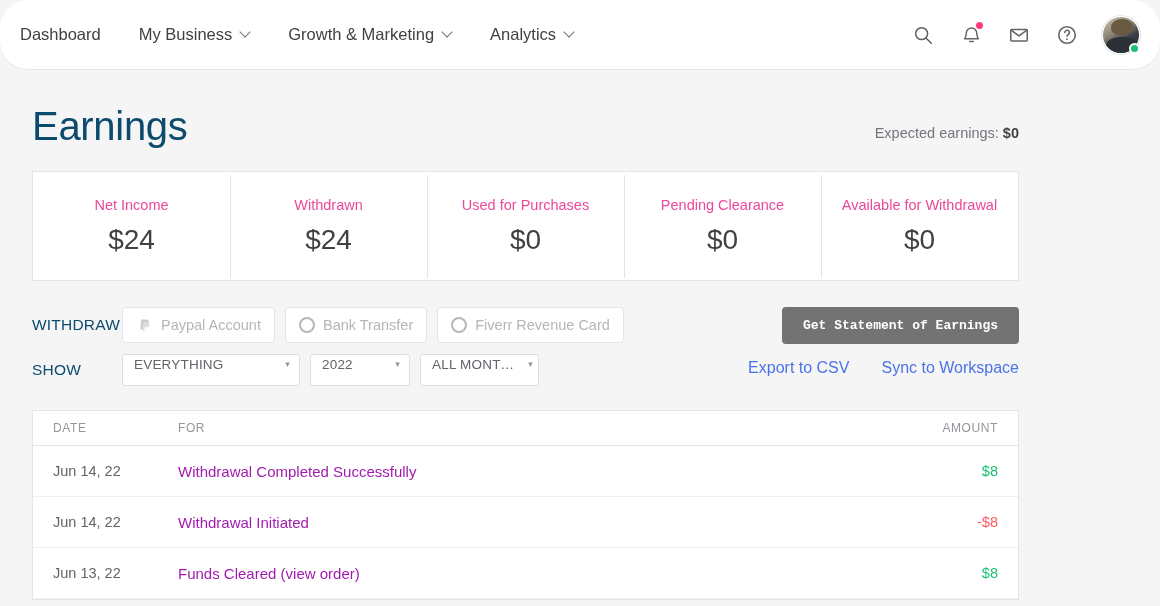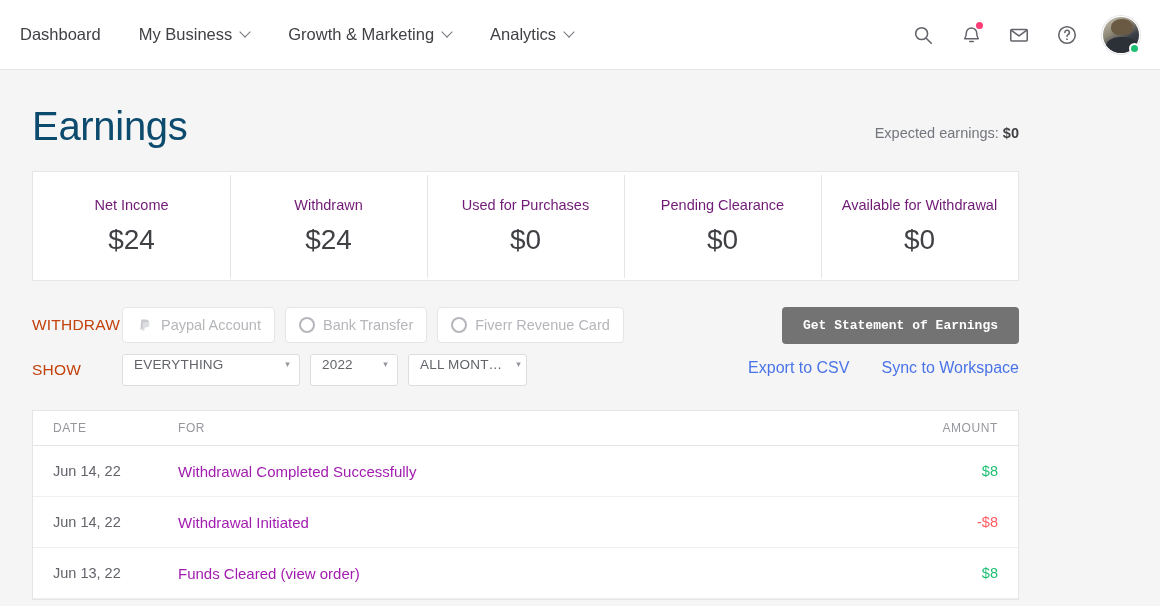--- a/index.html
+++ b/index.html
@@ -18,20 +18,21 @@
   }
 
   
   .topnav {
     height: 70px;
     background: #ffffff;
     border-bottom: 1px solid #e4e5e7;
     display: flex;
     align-items: center;
     padding: 0 20px 0 20px;
+    border-radius: 28px;
   }
   .nav-left {
     display: flex;
     align-items: center;
     gap: 0px;
   }
   .nav-item {
     display: flex;
     align-items: center;
     gap: 9px;
@@ -176,21 +177,21 @@
     content: "";
     position: absolute;
     left: 0;
     top: -22px;
     bottom: -22px;
     width: 1px;
     background: #e4e5e7;
   }
   .stat-label {
     font-size: 14.5px;
-    color: #701a75;
+    color: #ec4899;
     margin-bottom: 11px;
     white-space: nowrap;
   }
   .stat-value {
     font-size: 28px;
     color: #404145;
     font-weight: 400;
   }
 
   
@@ -199,21 +200,21 @@
     position: relative;
   }
   .frow {
     display: flex;
     align-items: center;
     min-height: 36px;
   }
   .frow + .frow { margin-top: 9px; }
   .frow-label {
     font-size: 15.5px;
-    color: #c2410c;
+    color: #0c4a6e;
     letter-spacing: 0.2px;
     width: 90px;
     flex: 0 0 90px;
   }
   .pill {
     height: 36px;
     background: #ffffff;
     border: 1px solid #e4e5e7;
     border-radius: 4px;
     display: flex;
@@ -256,21 +257,21 @@
     text-align: center;
   }
   .select .caret {
     margin-left: auto;
     padding-left: 14px;
     font-size: 9px;
     color: #95979d;
     line-height: 1;
   }
   .sel-everything { width: 178px; }
-  .sel-year { width: 88px; }
+  .sel-year { width: 100px; }
   .sel-month { width: 119px; }
 
   .actions {
     position: absolute;
     right: 0;
     top: 26px;
     width: 420px;
     text-align: right;
   }
   .btn-green {

